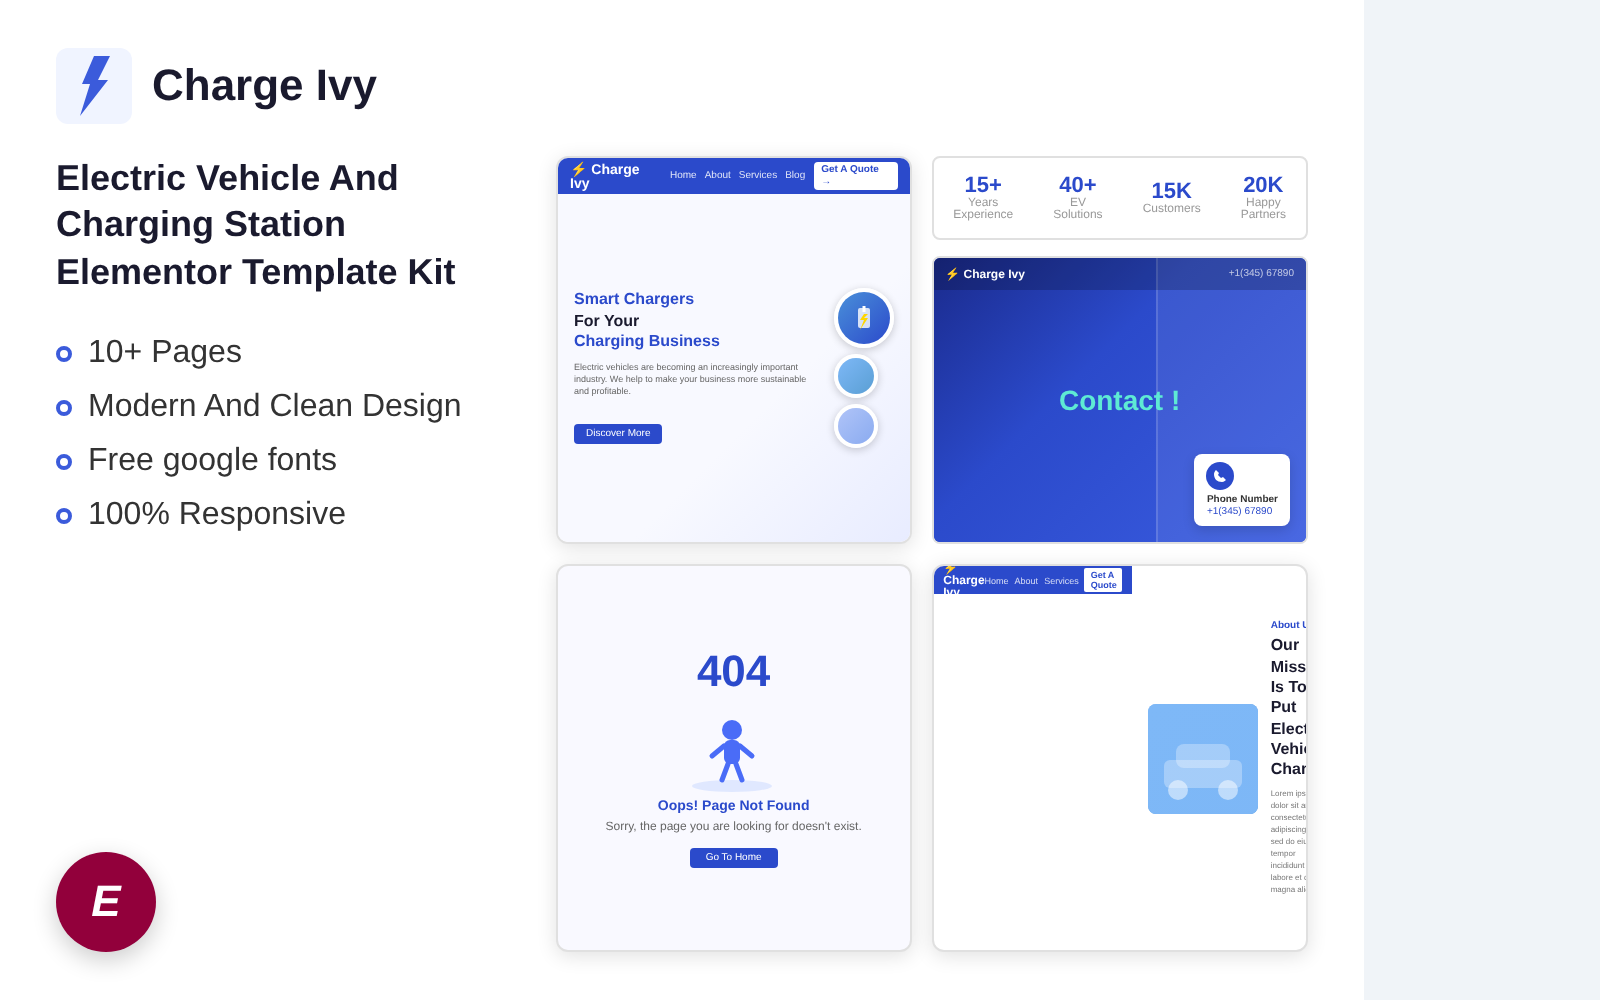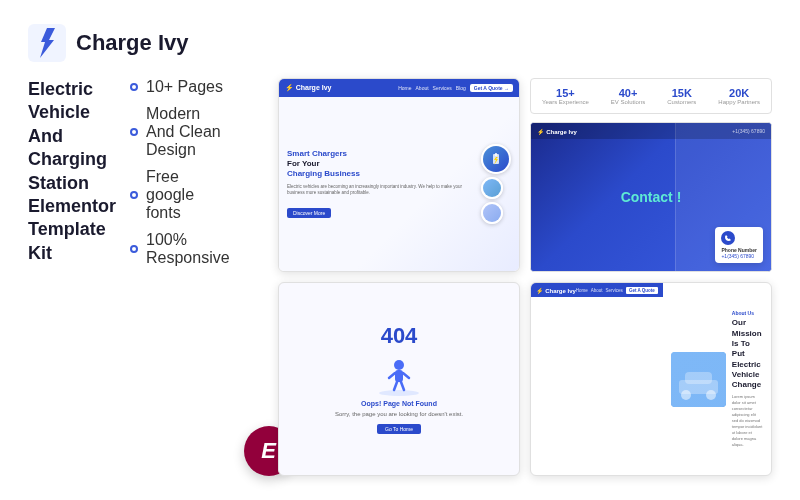--- a/index.html
+++ b/index.html
@@ -5,21 +5,21 @@
     * { margin: 0; padding: 0; box-sizing: border-box; }
     body {
       width: 800px;
       height: 500px;
       overflow: hidden;
       font-family: 'Segoe UI', Arial, sans-serif;
       background: #f0f4f8;
     }
 
     .page-wrapper {
-      width: 800px;
+      width: 682px;
       height: 500px;
       background: #ffffff;
       display: flex;
       flex-direction: column;
       padding: 24px 28px;
       position: relative;
     }
 
     
     .header {
@@ -43,21 +43,21 @@
       display: flex;
       gap: 20px;
       flex: 1;
     }
 
     
     .left-panel {
       width: 230px;
       flex-shrink: 0;
       display: flex;
-      flex-direction: row;
+      flex-direction: column;
       gap: 14px;
     }
 
     .tagline {
       font-size: 18px;
       font-weight: 800;
       color: #1a1a2e;
       line-height: 1.3;
       margin-bottom: 6px;
     }

